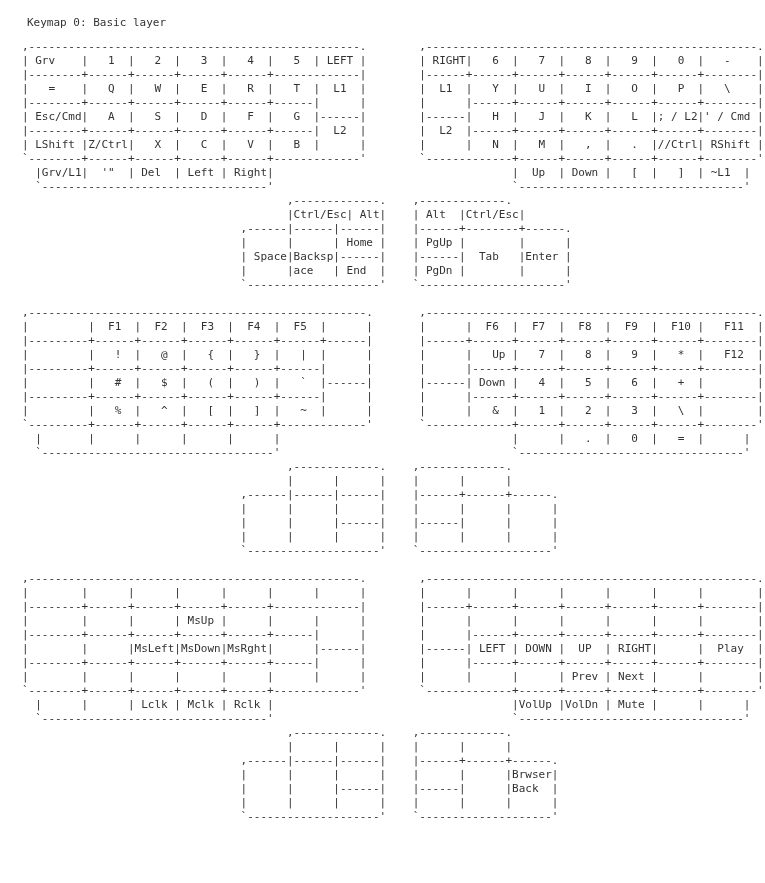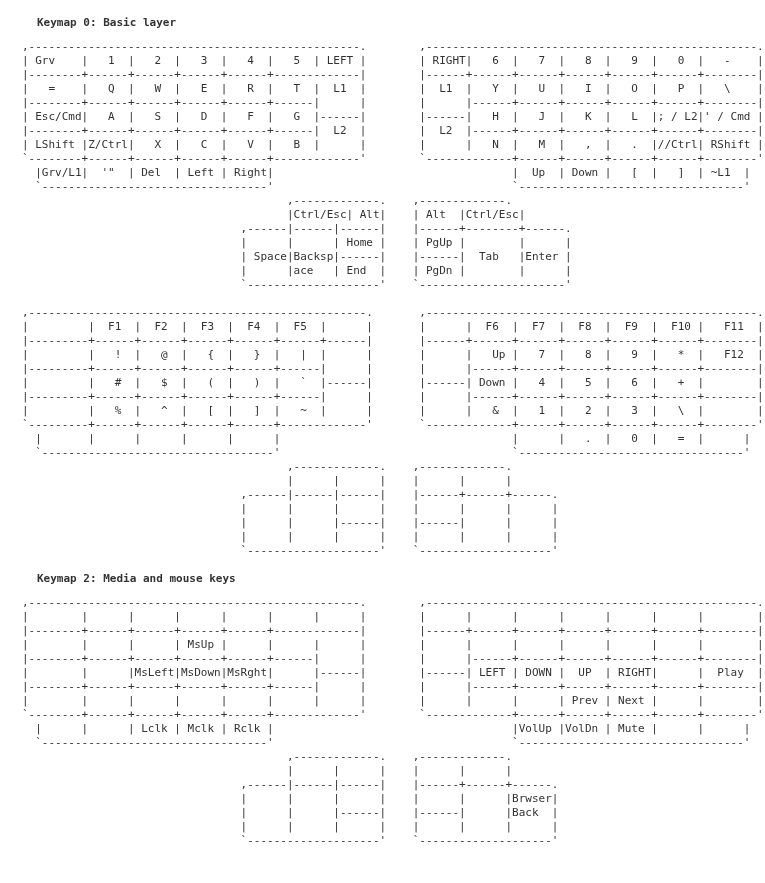--- a/index.html
+++ b/index.html
@@ -10,23 +10,23 @@
     width: 765px;
     height: 883px;
     box-sizing: border-box;
     padding: 16px 0 0 22px;
     overflow: hidden;
     font-family: "DejaVu Sans Mono", "Liberation Mono", monospace;
     color: #333333;
   }
   .keymap-title {
     font-size: 11px;
-    font-weight: bold;
+    font-weight: normal;
     line-height: 14px;
-    margin: 0 0 10px 15px;
+    margin: 0 0 10px 5px;
     white-space: pre;
   }
   pre.keymap-art {
     font-family: inherit;
     font-size: 11px;
     line-height: 14px;
     margin: 0 0 14px 0;
     white-space: pre;
   }
 </style>
@@ -72,21 +72,20 @@
                                         ,-------------.    ,-------------.
                                         |      |      |    |      |      |
                                  ,------|------|------|    |------+------+------.
                                  |      |      |      |    |      |      |      |
                                  |      |      |------|    |------|      |      |
                                  |      |      |      |    |      |      |      |
                                  `--------------------'    `--------------------'</pre>
   </section>
 
   <section class="keymap-section">
-    <h2 class="keymap-title">Keymap 2: Media and mouse keys</h2>
     <pre class="keymap-art">,--------------------------------------------------.        ,--------------------------------------------------.
 |        |      |      |      |      |      |      |        |      |      |      |      |      |      |        |
 |--------+------+------+------+------+-------------|        |------+------+------+------+------+------+--------|
 |        |      |      | MsUp |      |      |      |        |      |      |      |      |      |      |        |
 |--------+------+------+------+------+------|      |        |      |------+------+------+------+------+--------|
 |        |      |MsLeft|MsDown|MsRght|      |------|        |------| LEFT | DOWN |  UP  | RIGHT|      |  Play  |
 |--------+------+------+------+------+------|      |        |      |------+------+------+------+------+--------|
 |        |      |      |      |      |      |      |        |      |      |      | Prev | Next |      |        |
 `--------+------+------+------+------+-------------'        `-------------+------+------+------+------+--------'
   |      |      | Lclk | Mclk | Rclk |                                    |VolUp |VolDn | Mute |      |      |

